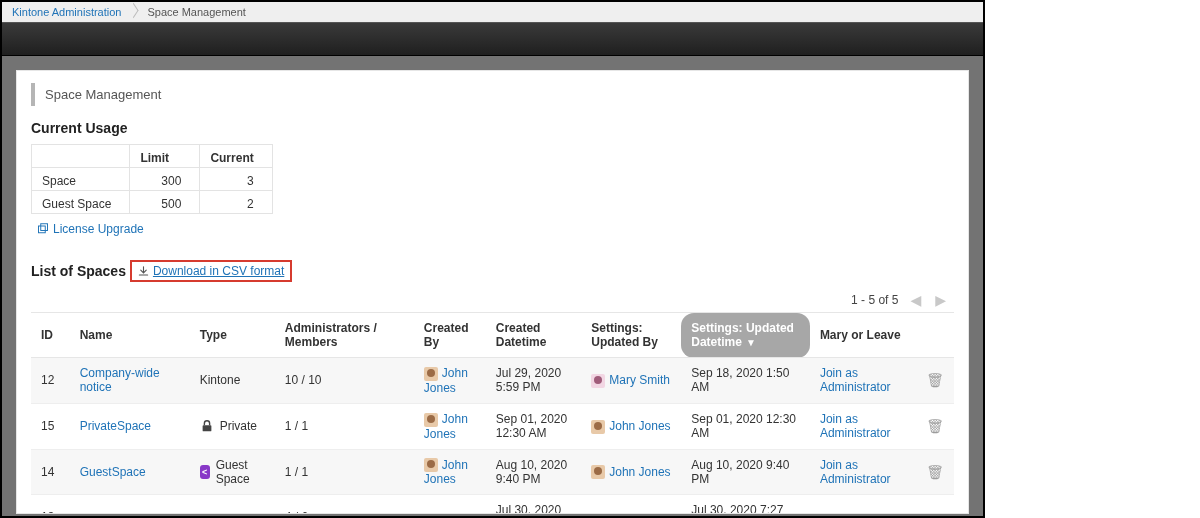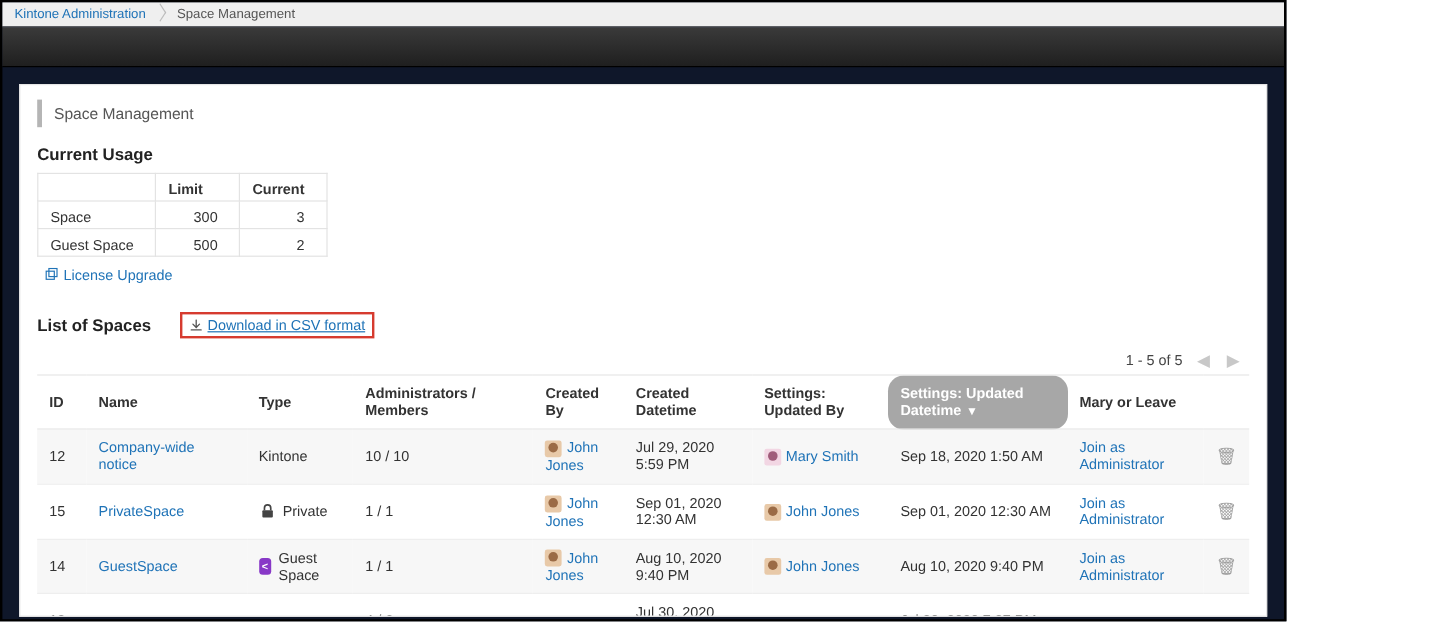--- a/index.html
+++ b/index.html
@@ -1,33 +1,33 @@
 <!DOCTYPE html>
 <html><head>
 <meta charset="utf-8">
 <style>
   * { box-sizing: border-box; margin: 0; padding: 0; }
   body { font-family: Verdana, "Helvetica Neue", Arial, sans-serif; font-size: 12px; color: #333; background: #fff; width: 1200px; }
-  .frame { border: 2px solid #000; width: 1072px; height: 518px; background: #0f172a; position: relative; }
+  .frame { border: 2px solid #000; width: 985px; height: 518px; background: #737373; position: relative; }
   .crumbs { height: 20px; background: #efefef; display: flex; align-items: center; padding: 0 10px; font-size: 11px; }
   .crumb-link { color: #1f73b7; text-decoration: none; }
   .crumb-sep { display: inline-block; width: 18px; height: 18px; margin: 0 4px; position: relative; }
   .crumb-sep::before { content: ""; position: absolute; left: 4px; top: 3px; width: 8px; height: 8px; border-top: 1px solid #bbb; border-right: 1px solid #bbb; transform: rotate(45deg) skew(12deg,12deg); }
   .crumb-now { color: #555; }
   .blackbar { height: 34px; background: linear-gradient(#3a3a3a,#1f1f1f); border-top: 1px solid #555; border-bottom: 1px solid #000; }
   .page { background: #fff; margin: 14px; padding: 12px 14px 20px; border: 1px solid #e6e6e6; height: 444px; overflow: hidden; }
   .page-title { border-left: 4px solid #b5b5b5; padding: 4px 10px; font-size: 13px; color: #555; margin-bottom: 14px; font-weight: normal; }
   .sect-h { font-size: 14px; font-weight: bold; margin: 8px 0 8px; color: #222; }
   .usage-tbl { border-collapse: collapse; font-size: 12px; }
   .usage-tbl th, .usage-tbl td { border: 1px solid #e3e3e3; padding: 6px 18px 2px 10px; text-align: left; }
   .usage-tbl th { font-weight: bold; background: #fff; }
   .usage-tbl td.num { text-align: right; min-width: 70px; }
   .lic-link { display: inline-flex; align-items: center; gap: 4px; margin: 8px 0 0 6px; color: #1f73b7; text-decoration: none; font-size: 12px; }
   .small-ic { width: 12px; height: 12px; display:inline-block; }
-  .list-head { display:flex; align-items:center; gap:24px; margin-top:22px; }
+  .list-head { display:flex; align-items:center; gap:4px; margin-top:22px; }
   .csv-box { border: 2px solid #d63b2f; padding: 2px 6px; display:inline-flex; align-items:center; gap:4px; color:#1f73b7; font-size:12px; }
   .pager-row { display:flex; justify-content:flex-end; align-items:center; gap:10px; margin:10px 6px 0 0; font-size:12px; color:#444;}
   .pager-arrow { color:#c8c8c8; font-size:14px; padding:0 2px; }
   table.spaces { width:100%; border-collapse: collapse; font-size:12px; margin-top:4px; }
   table.spaces th { text-align:left; padding:8px 10px; border-top:1px solid #e6e6e6; border-bottom:1px solid #e6e6e6; font-weight:bold; color:#333; background:#fff; }
   table.spaces th.sorted { background:#a7a7a7; color:#fff;border-radius:13px; }
   table.spaces th.sorted .sort-caret { margin-left:4px; font-size:10px;}
   table.spaces td { padding:8px 10px; border-bottom:1px solid #eee; vertical-align: middle; }
   table.spaces tr.alt td { background:#f7f7f7; }
   .link { color:#1f73b7; text-decoration:none; }

